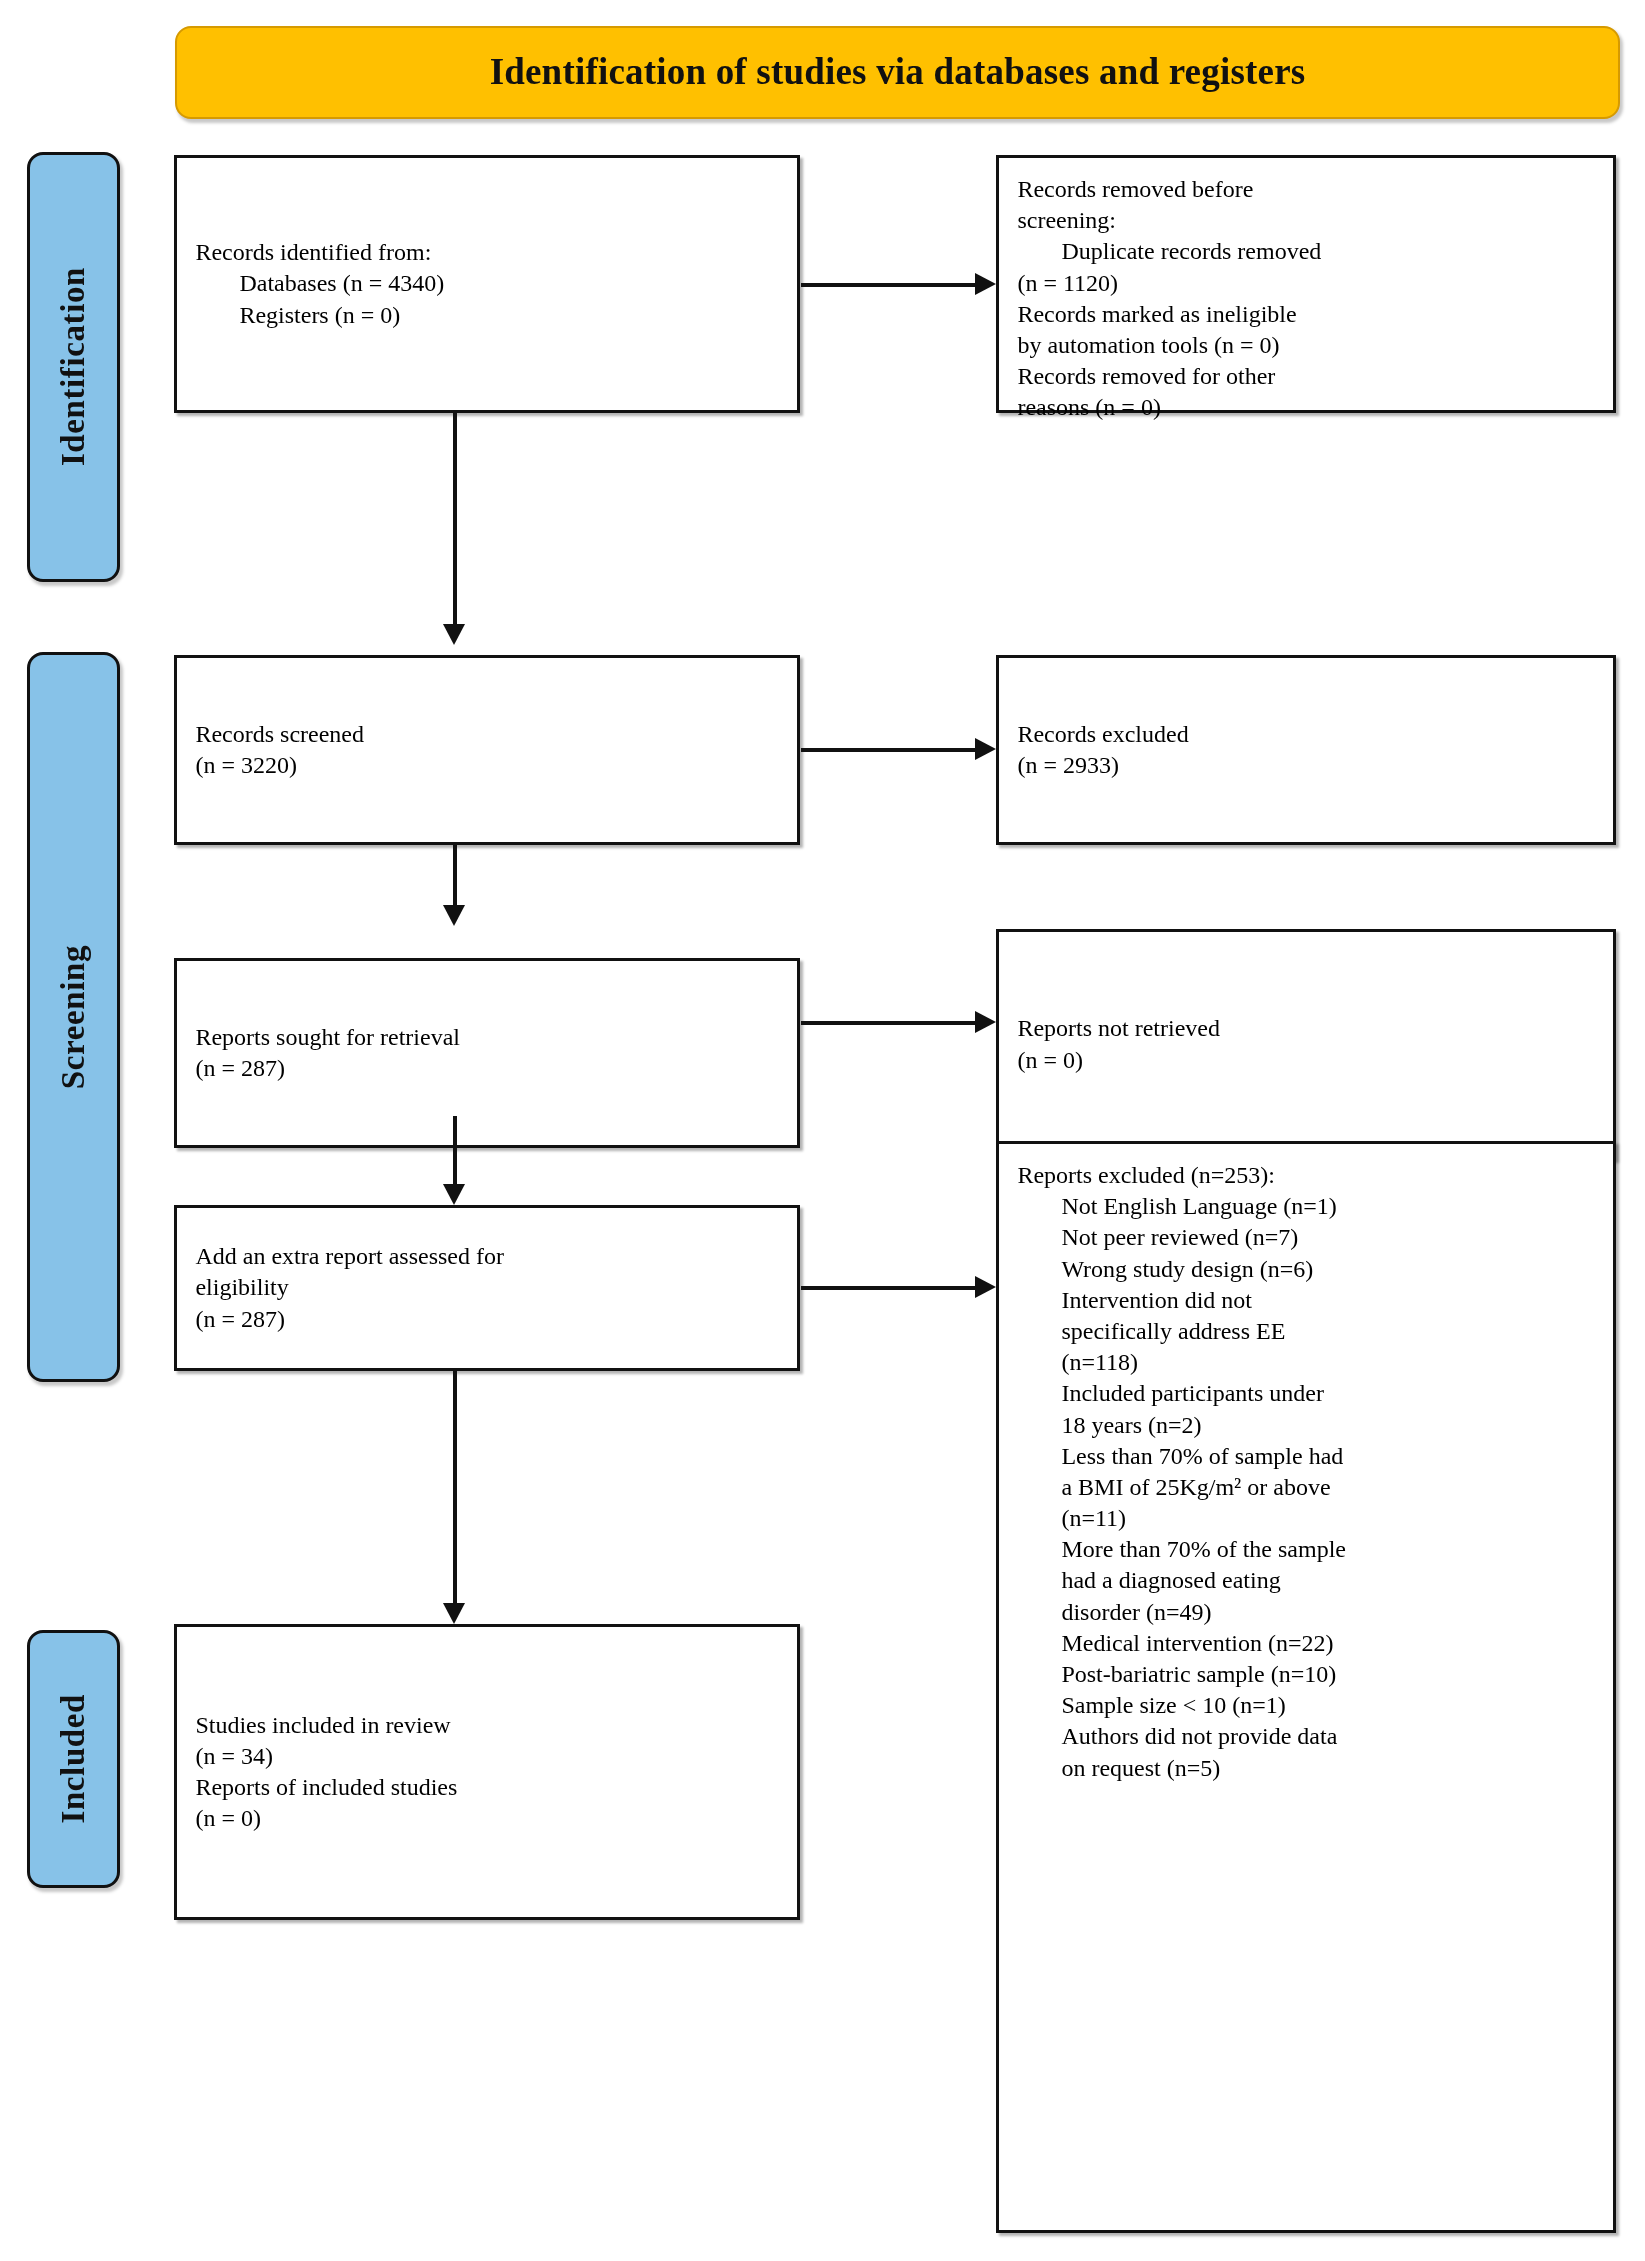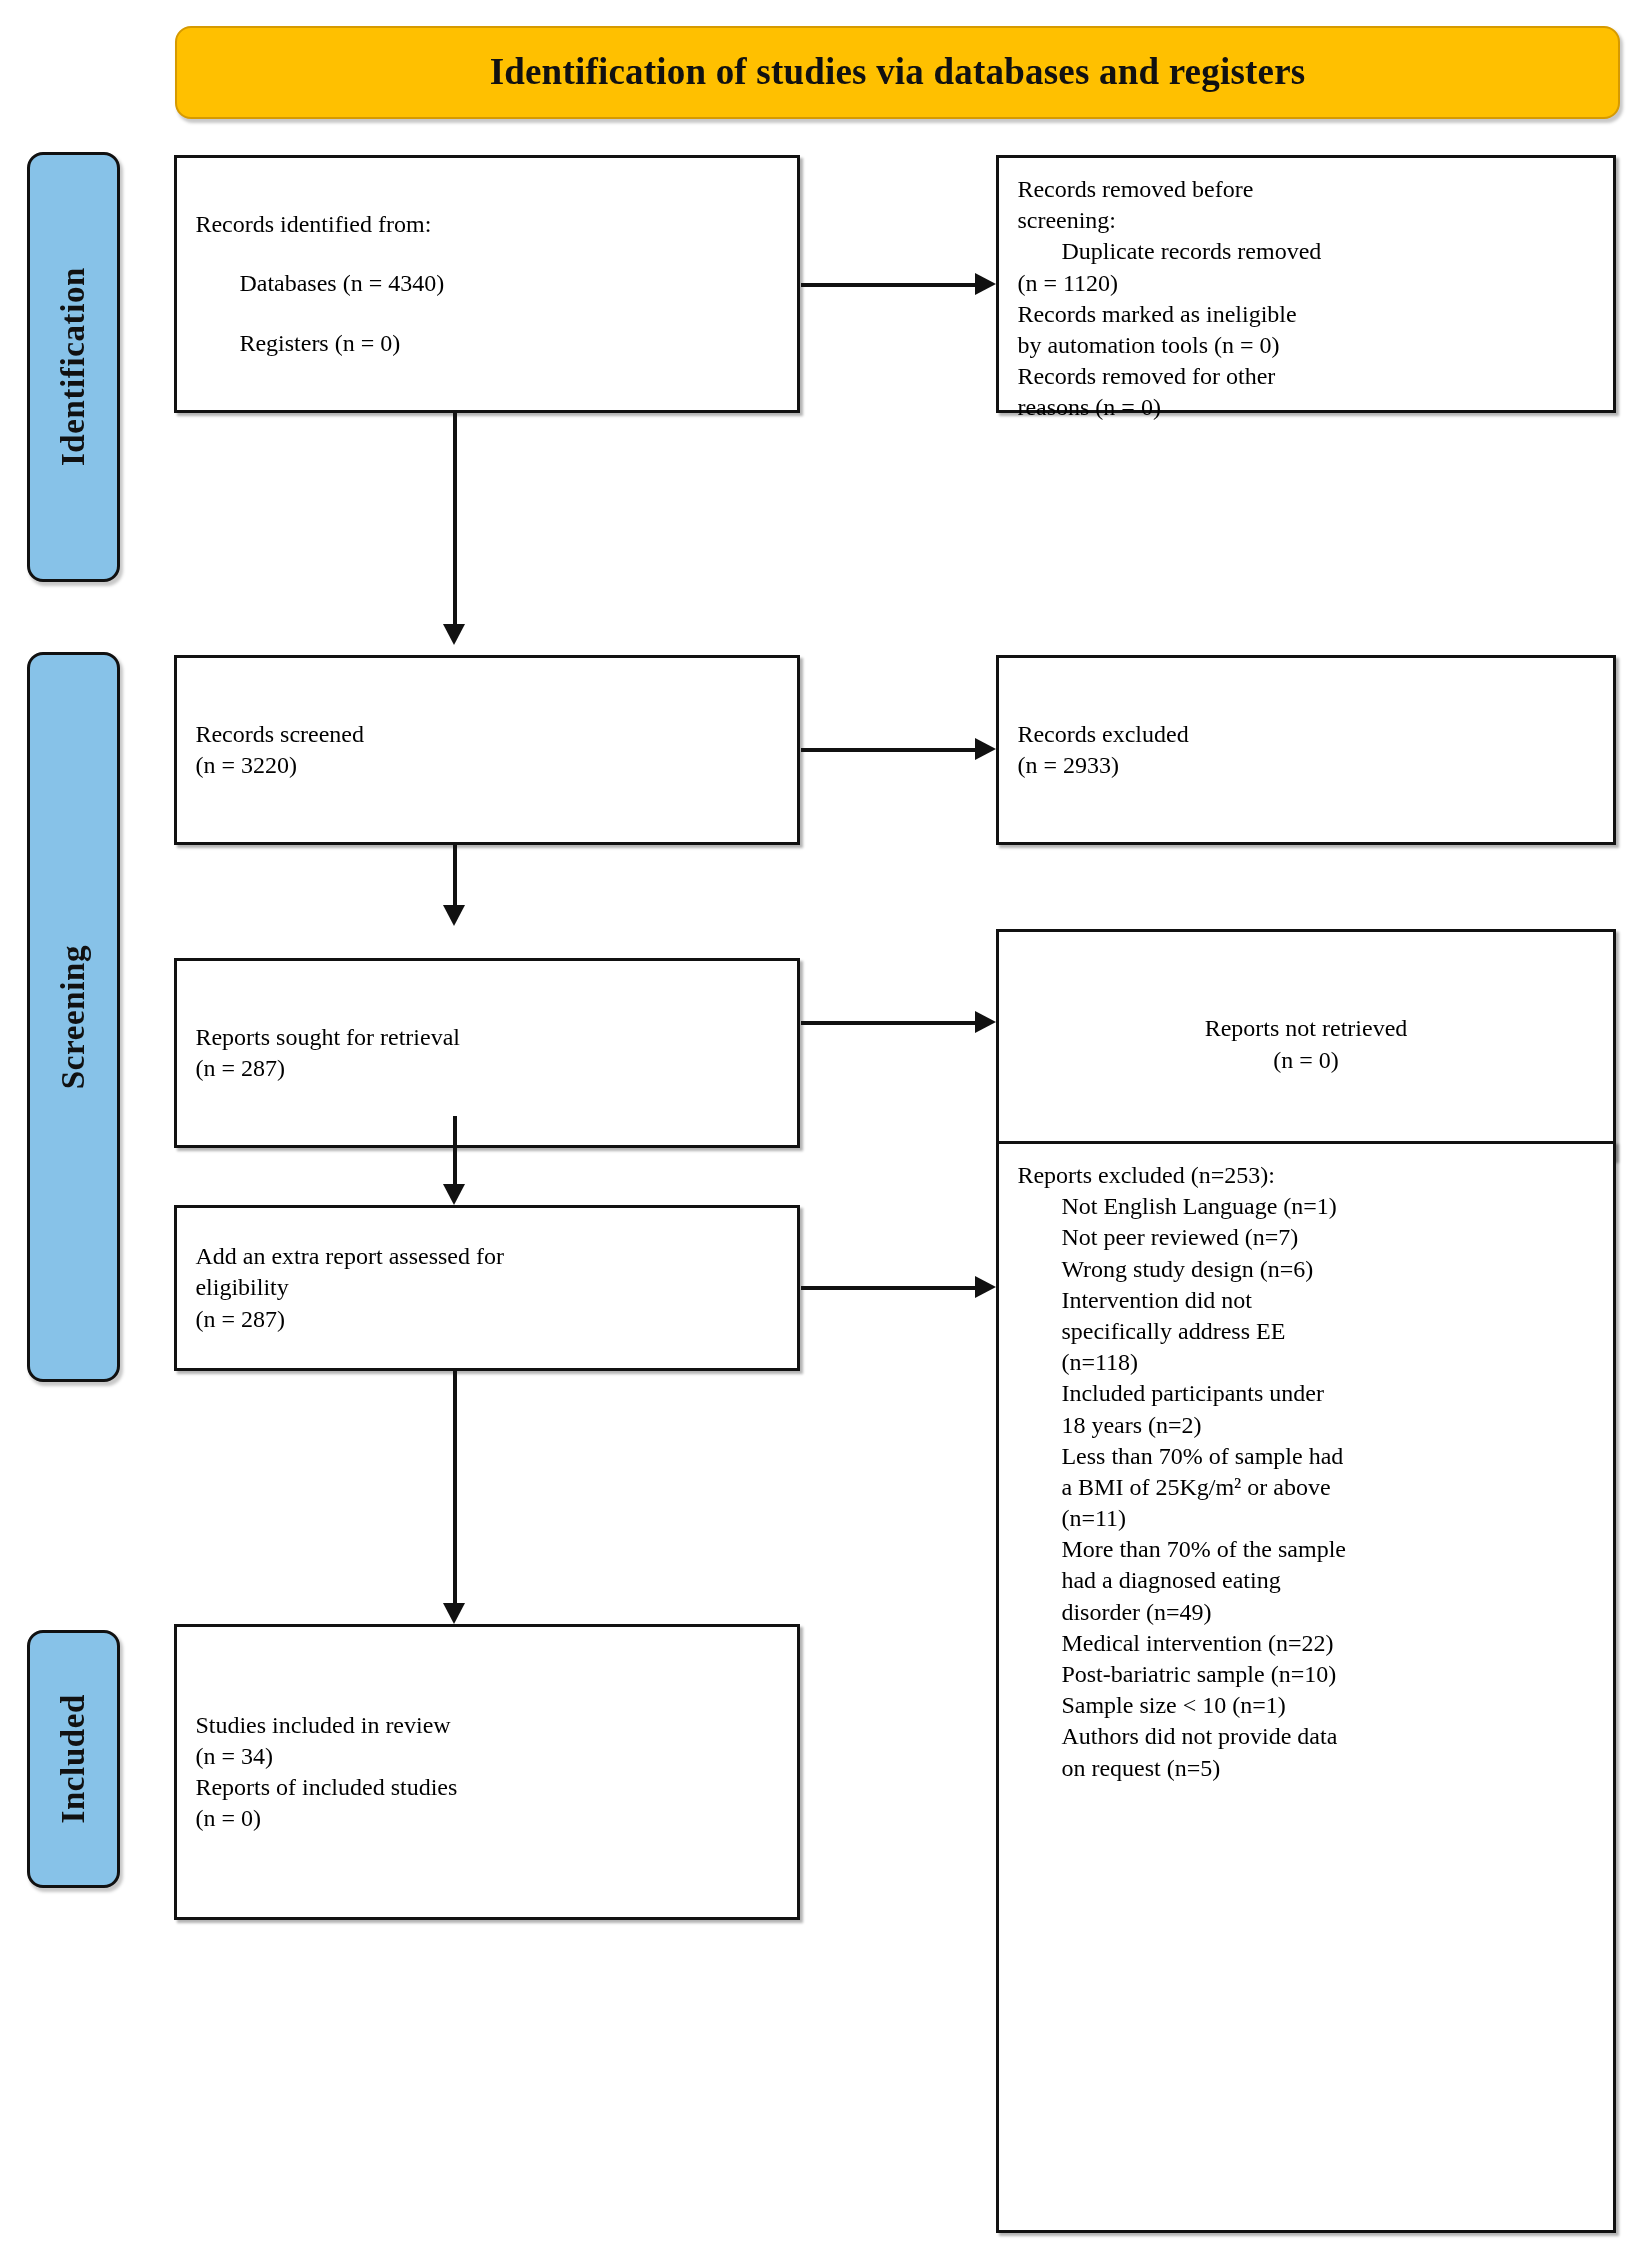--- a/index.html
+++ b/index.html
@@ -85,26 +85,26 @@
   .flow-box.top-aligned { justify-content: flex-start; }
   .flow-box .line {
     font-size: 24px;
     line-height: 1.30;
     white-space: pre-wrap;
   }
   .flow-box .line.indent  { padding-left: 44px; }
   .flow-box .line.indent2 { padding-left: 44px; }
 
   
-  #box-identified      { left: 174px;  top: 155px;  width: 626px; height: 258px; gap: 28px; }
+  #box-identified      { left: 174px;  top: 155px;  width: 626px; height: 258px; }
   #box-removed         { left: 996px; top: 155px;  width: 620px; height: 258px; }
   #box-screened        { left: 174px;  top: 655px; width: 626px; height: 190px; }
   #box-excluded        { left: 996px; top: 655px; width: 620px; height: 190px; }
   #box-sought          { left: 174px;  top: 926px; width: 626px; height: 190px; margin-top: 32px; }
-  #box-notretrieved    { left: 996px; top: 929px; width: 620px; height: 231px; text-align: center; }
+  #box-notretrieved    { left: 996px; top: 929px; width: 620px; height: 231px; }
   #box-eligibility     { left: 174px;  top: 1205px; width: 626px; height: 166px; }
   #box-reportsexcluded { left: 996px; top: 1141px; width: 620px; height: 1092px; }
   #box-includedstudies { left: 174px;  top: 1624px; width: 626px; height: 296px; }
 
   
   .v-line {
     position: absolute;
     width: 3.7px;
     background: #111111;
   }

